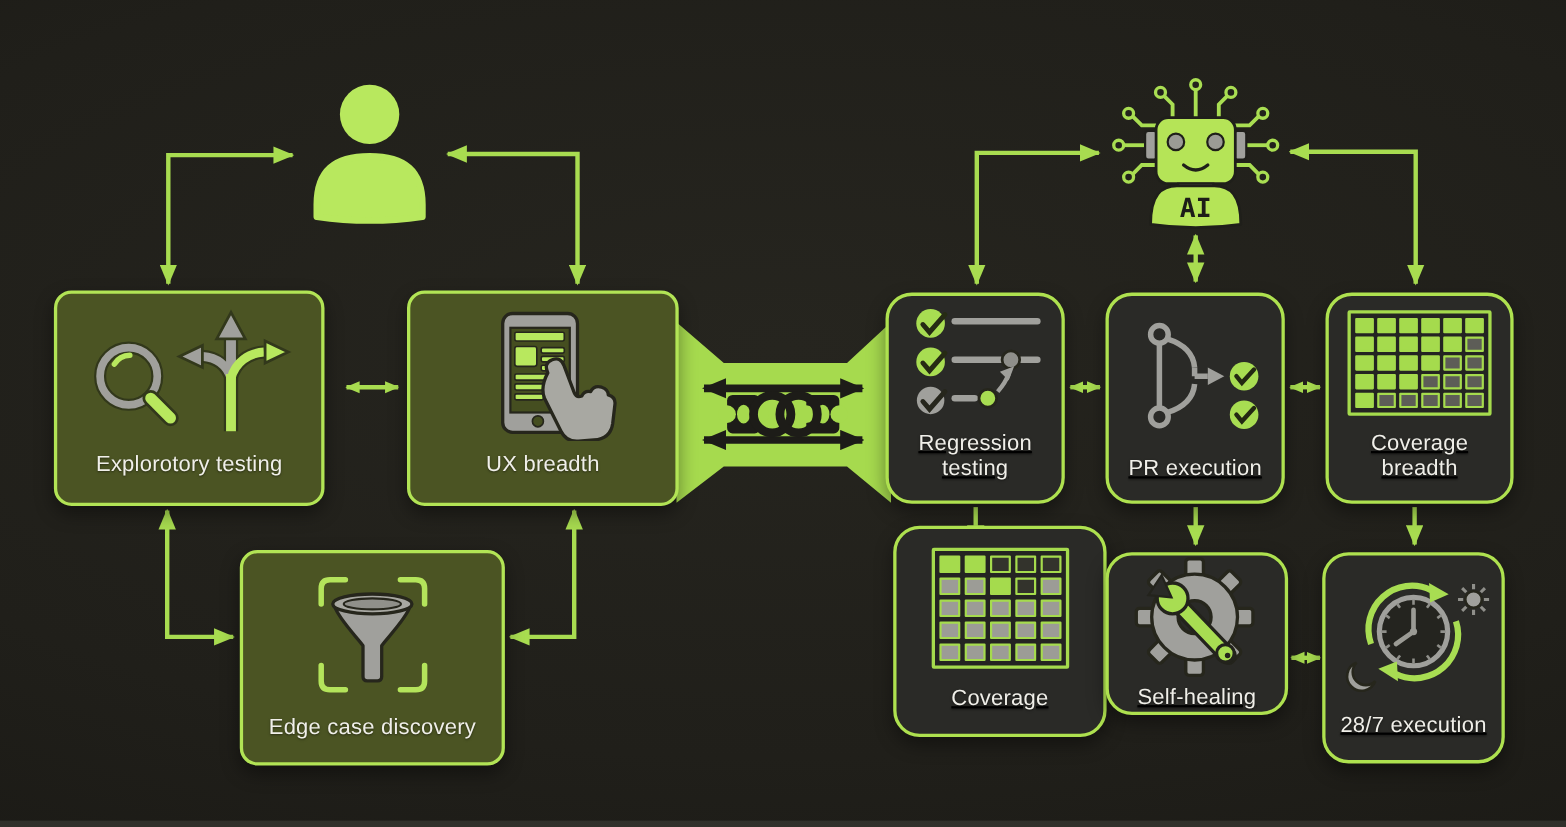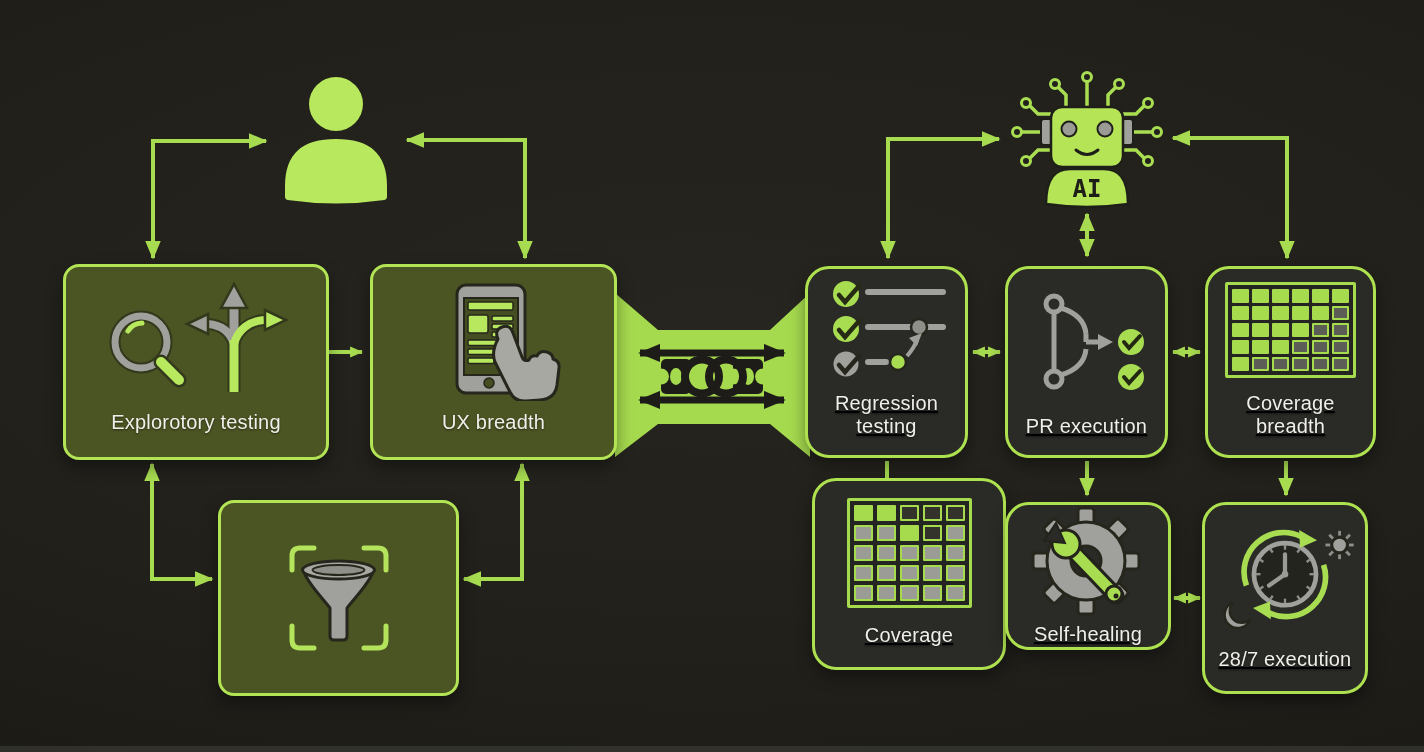--- a/index.html
+++ b/index.html
@@ -114,21 +114,21 @@
       <circle cx="733" cy="376.5" r="8" fill="#a6da4e"></circle>
           <circle cx="763" cy="376.5" r="8" fill="#a6da4e"></circle>
       <ellipse cx="676" cy="376.5" rx="6" ry="8.5" fill="#a6da4e"></ellipse>
       <ellipse cx="748" cy="376.5" rx="6" ry="8.5" fill="#a6da4e"></ellipse>
       <circle cx="702" cy="376.5" r="17" fill="none" stroke="#1d1c18" stroke-width="8"></circle>
       <circle cx="726" cy="376.5" r="17" fill="none" stroke="#1d1c18" stroke-width="8"></circle>
     </g>
   </g>
 </svg>
 
-<div class="box olive" style="left:63px;top:264px;width:266px;height:196px">
+<div class="box olive" style="left:49px;top:264px;width:246px;height:196px">
   <div class="icon-wrap">
     <svg width="225" height="122" viewBox="0 0 225 122">
       <circle cx="57" cy="64" r="26" fill="none" stroke="#32381b" stroke-width="11"></circle>
       <circle cx="57" cy="64" r="26" fill="none" stroke="#a0a09c" stroke-width="7"></circle>
       <path d="M44,53 A17,17 0 0 1 58,45" fill="none" stroke="#b8e85e" stroke-width="5" stroke-linecap="round"></path>
       <line x1="77" y1="84" x2="95" y2="102" stroke="#32381b" stroke-width="15" stroke-linecap="round"></line>
       <line x1="77" y1="84" x2="95" y2="102" stroke="#b8e85e" stroke-width="10" stroke-linecap="round"></line>
       <g>
         <path d="M150,114 V64" stroke="#32381b" stroke-width="13" fill="none"></path>
         <path d="M150,64 V26" stroke="#32381b" stroke-width="13" fill="none"></path>
@@ -256,20 +256,21 @@
         <path d="M28,34 V20 Q28,12 36,12 H50"></path>
         <path d="M100,12 H114 Q122,12 122,20 V34"></path>
         <path d="M28,90 V104 Q28,112 36,112 H50"></path>
         <path d="M122,90 V104 Q122,112 114,112 H100"></path>
       </g>
       <path d="M40,36 C44,48 62,66 66,72 L66,100 Q66,104 70,104 L79,104 Q83,104 83,100 L83,72 C87,66 105,48 109,36 Z" fill="#a0a09c" stroke="#26261c" stroke-width="3" stroke-linejoin="round"></path>
       <ellipse cx="74.5" cy="34" rx="36" ry="9" fill="#a8a8a2" stroke="#26261c" stroke-width="3"></ellipse>
       <ellipse cx="74.5" cy="34" rx="26" ry="5" fill="#90908a" stroke="#26261c" stroke-width="2"></ellipse>
     </svg>
   </div>
+  <div class="label pb19">Edge case discovery</div>
 </div>
 
 <div class="box dark" style="left:812px;top:478px;width:194px;height:192px">
   <div class="icon-wrap">
     <div class="grid" style="grid-template-columns: repeat(5, 19px); gap: 4px;">
           <div class="cell" style="height: 16px; background: rgb(165, 219, 77);"></div>
           <div class="cell" style="height: 16px; background: rgb(165, 219, 77);"></div>
           <div class="cell" style="height: 16px; background: rgb(51, 51, 44);"></div>
           <div class="cell" style="height: 16px; background: rgb(51, 51, 44);"></div>
           <div class="cell" style="height: 16px; background: rgb(51, 51, 44);"></div>

